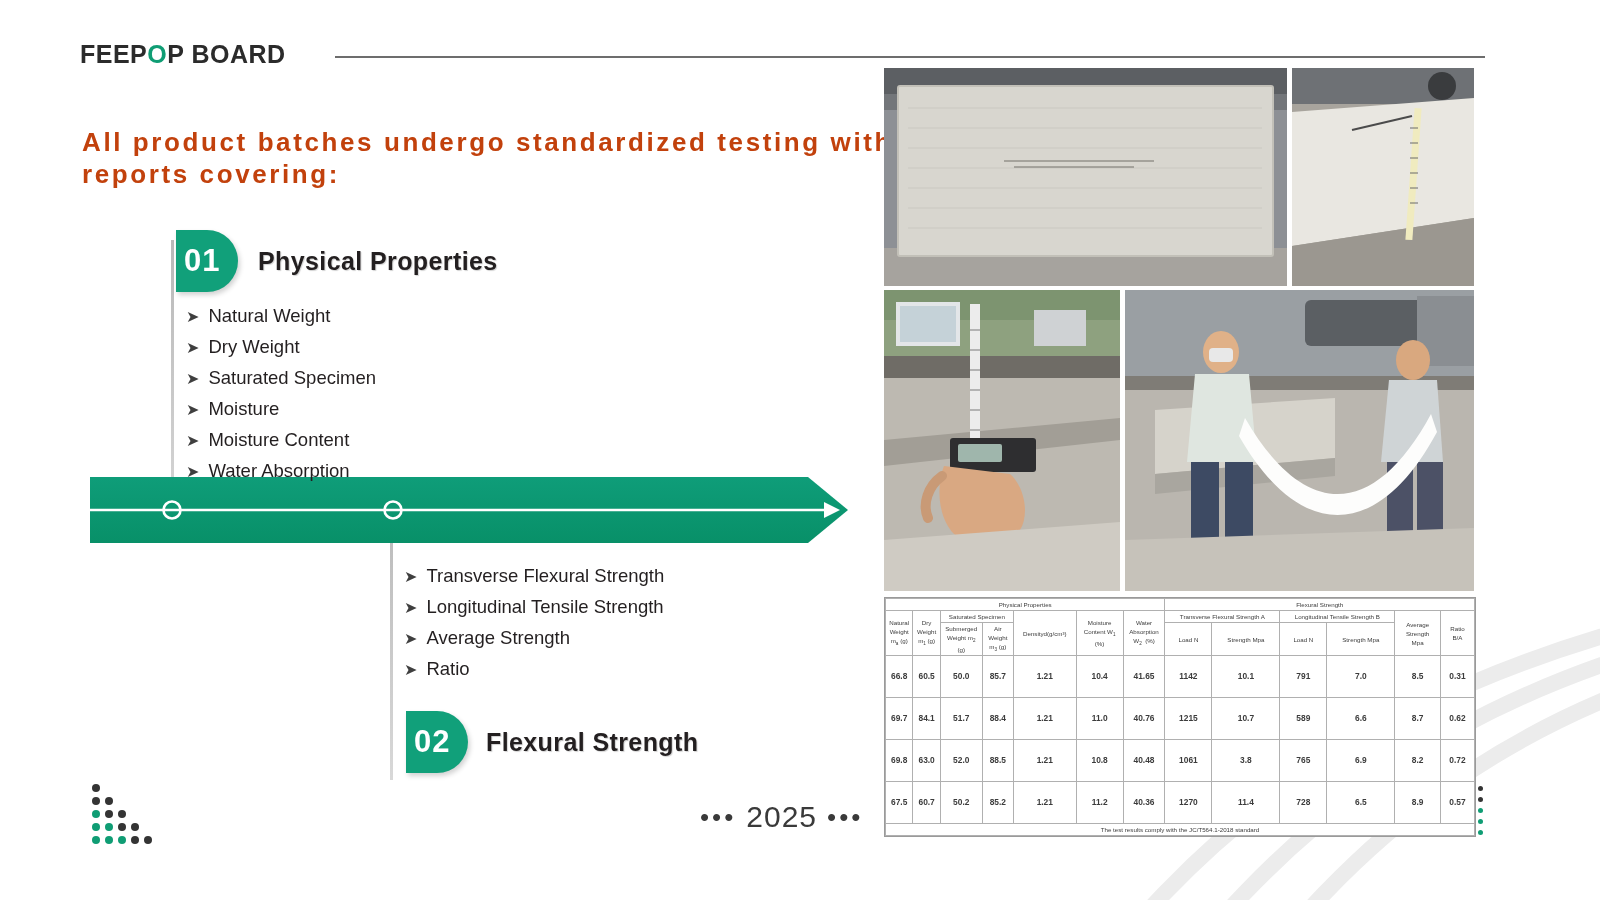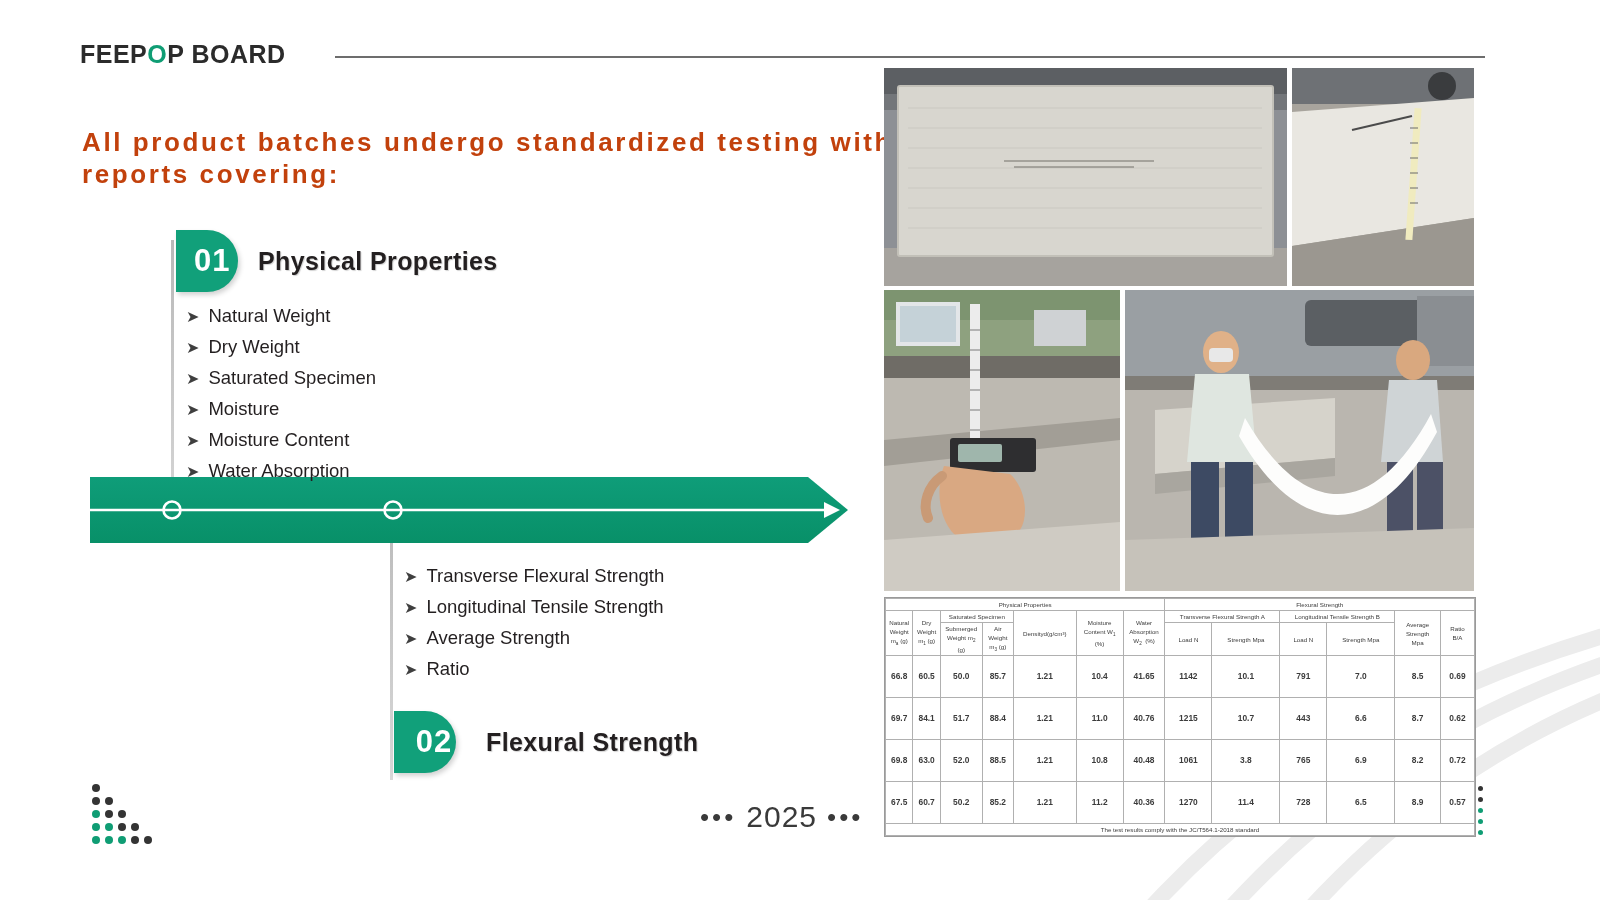--- a/index.html
+++ b/index.html
@@ -33,23 +33,23 @@
   
   .vline{position:absolute;width:3px;background:linear-gradient(to bottom,#b9b9b9,#d8d8d8);}
   .vline-1{left:171px;top:240px;height:300px;}
   .vline-2{left:390px;top:495px;height:285px;}
 
   
   .badge{position:absolute;height:62px;background:#11a07a;
     border-radius:0 32px 32px 0;display:flex;align-items:center;
     box-shadow:2px 3px 5px rgba(0,0,0,.18);}
   .badge span{color:#ffffff;font-size:31px;font-weight:bold;
-    padding-left:18px;letter-spacing:1px;}
+    padding-left:8px;letter-spacing:1px;}
   .badge-1{left:176px;top:230px;width:62px;}
-  .badge-2{left:394px;top:711px;width:62px;justify-content:center;}
+  .badge-2{left:406px;top:711px;width:62px;}
 
   .step-title{position:absolute;font-size:25px;font-weight:bold;color:#231f20;
     letter-spacing:.4px;text-shadow:1px 1px 1px rgba(0,0,0,.18);}
   .step-title-1{left:258px;top:247px;}
   .step-title-2{left:486px;top:728px;}
 
   
   .blist{position:absolute;}
   .blist li{list-style:none;display:flex;align-items:baseline;
     font-size:18.5px;color:#231f20;margin-bottom:10px;line-height:20px;}
@@ -341,33 +341,33 @@
           <td class="val">50.0</td>
           <td class="val">85.7</td>
           <td class="val">1.21</td>
           <td class="val">10.4</td>
           <td class="val">41.65</td>
           <td class="val">1142</td>
           <td class="val">10.1</td>
           <td class="val">791</td>
           <td class="val">7.0</td>
           <td class="val">8.5</td>
-          <td class="val">0.69</td>
+          <td class="val">0.31</td>
         </tr>
         <tr>
           <td class="val">69.7</td>
           <td class="val">84.1</td>
           <td class="val">51.7</td>
           <td class="val">88.4</td>
           <td class="val">1.21</td>
           <td class="val">11.0</td>
           <td class="val">40.76</td>
           <td class="val">1215</td>
           <td class="val">10.7</td>
-          <td class="val">443</td>
+          <td class="val">589</td>
           <td class="val">6.6</td>
           <td class="val">8.7</td>
           <td class="val">0.62</td>
         </tr>
         <tr>
           <td class="val">69.8</td>
           <td class="val">63.0</td>
           <td class="val">52.0</td>
           <td class="val">88.5</td>
           <td class="val">1.21</td>

